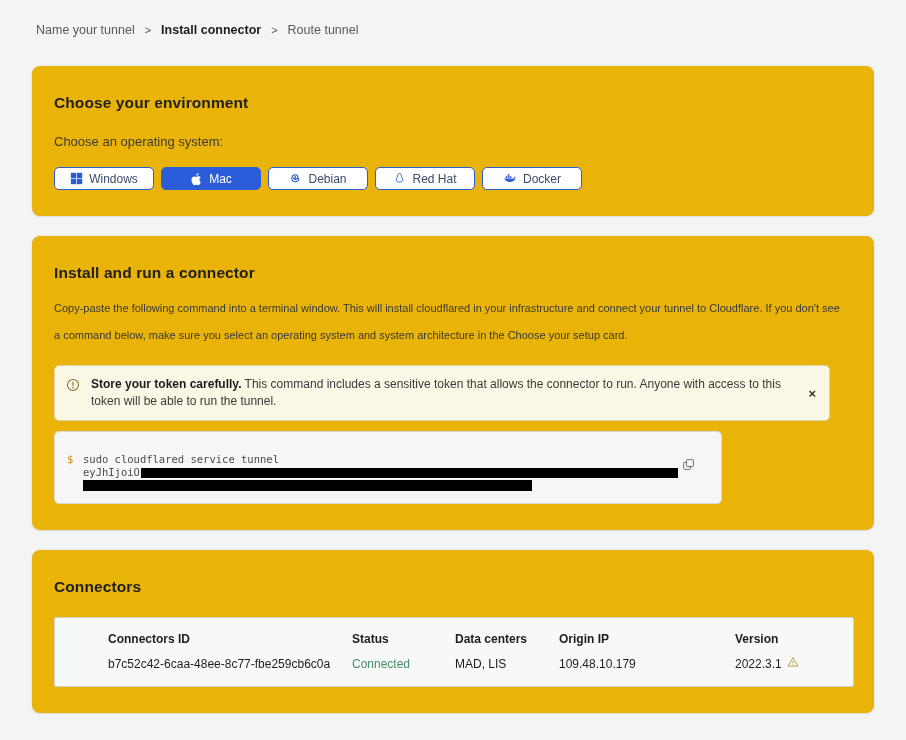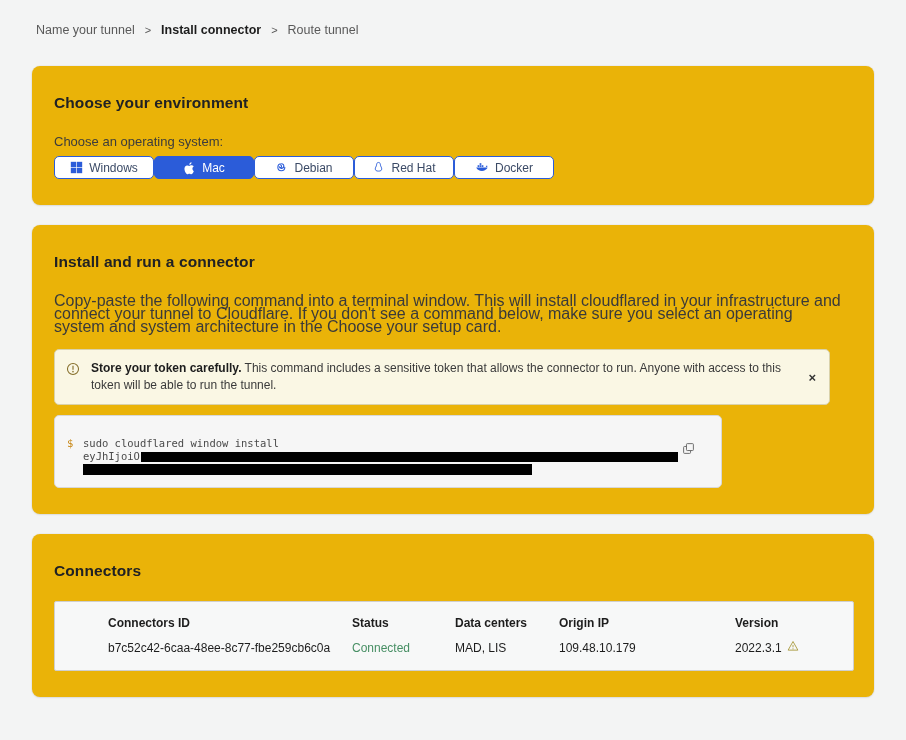--- a/index.html
+++ b/index.html
@@ -25,36 +25,36 @@
   .card {
     background:#eab308;
     border-radius:8px;
     box-shadow:0 1px 2px rgba(0,0,0,.07), 0 0 0 1px rgba(0,0,0,.03);
     margin-bottom:20px;
     padding:28px 28px 26px 22px;
   }
   .card-title { font-size:15.5px; font-weight:bold; color:#202124; letter-spacing:.1px; }
   
   .os-label { margin-top:22px; font-size:13px; color:#3c3c3c; }
-  .os-row { margin-top:7px; display:flex; }
+  .os-row { margin-top:18px; display:flex; gap:7px; }
   .os-btn {
     width:100px; height:23px;
     display:flex; align-items:center; justify-content:center; gap:6px;
     background:#ffffff;
     border:1px solid #2b5cd9;
     border-radius:5px;
     font-size:12px; color:#3b4a66;
     cursor:pointer;
   }
   .os-btn.selected { background:#2b5cd9; color:#ffffff; }
   .os-btn svg { display:block; }
   
   .install-desc {
-    margin-top:23px;
-    font-size:16px; line-height:13px; color:#3a3a3a;
+    margin-top:13px;
+    font-size:11px; line-height:27px; color:#3a3a3a;
     max-width:795px;
   }
   .warning-banner {
     margin-top:16px;
     width:776px;
     background:#faf7e4;
     border:1px solid #d9d2ab;
     border-radius:5px;
     padding:10px 34px 10px 36px;
     position:relative;
@@ -202,21 +202,21 @@
       <span>
         <b>Store your token carefully.</b><span> This command includes a sensitive token that allows the connector to run. Anyone with access to this token will be able to run the tunnel.</span>
       </span>
       <button class="warning-close">×</button>
     </div>
 
     <div class="code-block">
       <div class="code-group">
         <span class="code-prompt">$</span>
         <div class="code-lines">
-          <div>sudo cloudflared window install</div>
+          <div>sudo cloudflared service tunnel</div>
           <div class="token-line">
             <span>eyJhIjoiO</span>
             <span class="redact-bar1"></span>
           </div>
           <span class="redact-bar2"></span>
         </div>
       </div>
       <button class="copy-btn">
         <svg width="13" height="13" viewBox="0 0 16 16">
             <g fill="none" stroke="#6b6b6b" stroke-width="1.2">

